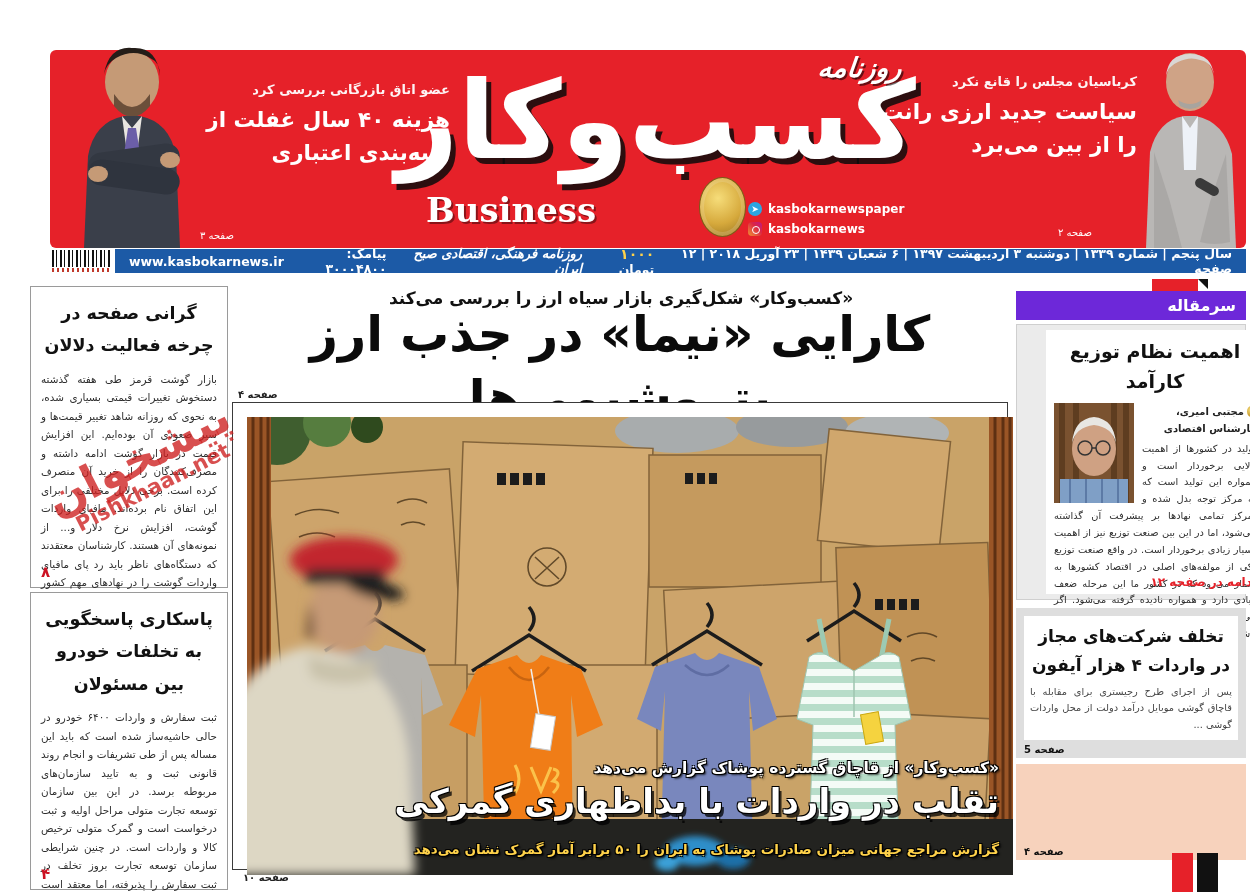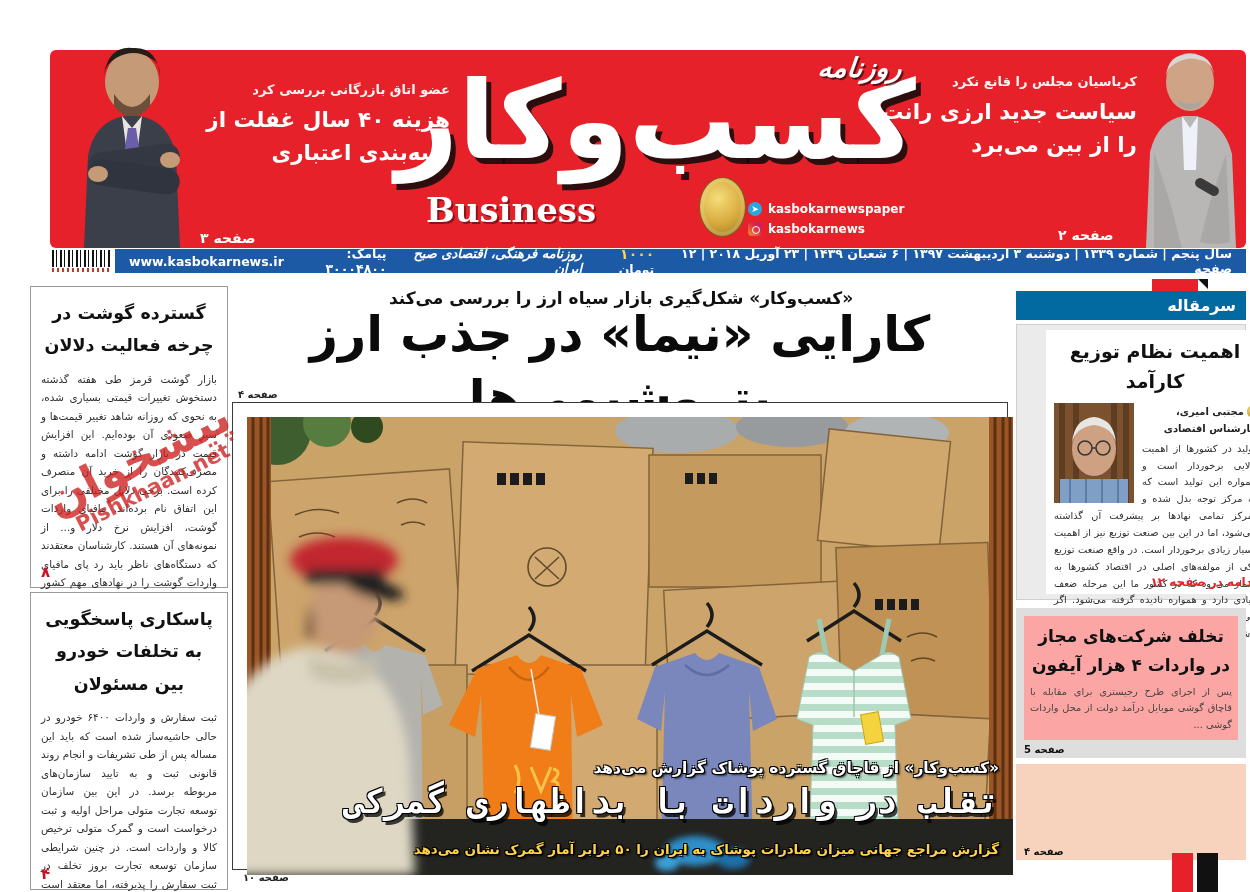--- a/index.html
+++ b/index.html
@@ -7,21 +7,21 @@
   #page{position:relative;width:1250px;height:892px;background:#fff;overflow:hidden;}
 
   
   .red-banner{position:absolute;left:50px;top:50px;width:1196px;height:198px;background:#e62129;border-radius:6px;}
   .portrait{position:absolute;z-index:5;}
   .teaser{position:absolute;z-index:6;color:#fff;direction:rtl;text-align:right;}
   .teaser .kicker{font-size:13px;font-weight:bold;opacity:.95;margin-bottom:6px;}
   .teaser .t-title{font-size:21.5px;font-weight:bold;line-height:1.55;text-align:right;}
   .teaser-left{left:150px;top:82px;width:300px;}
   .teaser-right{left:855px;top:74px;width:282px;}
-  .page-ref-banner{position:absolute;z-index:6;color:#fff;font-size:14px;font-weight:bold;direction:rtl;}
+  .page-ref-banner{position:absolute;z-index:6;color:#fff;font-size:10px;font-weight:normal;direction:rtl;}
 
   .logo-script{position:absolute;left:775px;top:52px;width:170px;z-index:4;color:#fff;font-size:27px;font-weight:bold;font-style:italic;text-align:center;text-shadow:2px 2px 0 rgba(0,0,0,.55);transform:skewX(-6deg);}
   .logo-main{position:absolute;left:396px;top:62px;width:520px;z-index:3;color:#fff;font-size:108px;font-weight:bold;text-align:left;line-height:1.1;text-shadow:5px 6px 0 rgba(10,10,10,.85);letter-spacing:-2px;}
   .logo-latin{position:absolute;left:426px;top:190px;width:220px;z-index:4;color:#fff;font-family:"DejaVu Serif",serif;font-size:34px;font-weight:bold;text-shadow:2px 2px 0 rgba(0,0,0,.4);}
   .coin{position:absolute;left:699px;top:177px;width:45px;height:58px;z-index:5;border-radius:50%;background:radial-gradient(circle at 40% 35%,#f6dd7a,#d6a93c 55%,#9c7722 95%);border:1px solid #7c5d18;box-shadow:inset 0 0 0 4px rgba(255,255,255,.15);}
   .social{position:absolute;left:748px;top:199px;z-index:6;color:#fff;font-size:12px;font-weight:bold;line-height:20px;}
   .social-row{display:flex;align-items:center;gap:6px;}
   .tg-icon{display:inline-block;width:14px;height:14px;border-radius:50%;background:#2ca5e0;color:#fff;font-size:9px;line-height:14px;text-align:center;}
   .tg-icon::before{content:"➤";}
   .ig-icon{display:inline-block;width:14px;height:14px;border-radius:4px;background:linear-gradient(45deg,#f09433,#dc2743 60%,#bc1888);position:relative;}
@@ -46,39 +46,39 @@
   .watermark .wm-latin{font-size:21px;font-weight:bold;margin-top:-6px;}
 
   
   .main-kicker{position:absolute;left:235px;top:288px;width:772px;text-align:center;direction:rtl;font-size:17px;font-weight:bold;color:#111;}
   .main-headline{position:absolute;left:232px;top:303px;width:776px;text-align:center;direction:rtl;font-size:49px;font-weight:bold;color:#0b0b0b;letter-spacing:-1px;line-height:1.3;}
   .main-pageref{position:absolute;left:238px;top:389px;font-size:10px;font-weight:bold;color:#222;direction:rtl;}
   .photo-frame{position:absolute;left:232px;top:402px;width:776px;height:468px;border:1px solid #3a3a3a;background:#fff;box-sizing:border-box;padding:14px;}
   .photo-inner{position:relative;width:766px;height:458px;overflow:hidden;background:#c9a368;}
   .cap{position:absolute;direction:rtl;text-align:right;z-index:20;font-weight:bold;}
   .cap-kicker{right:14px;top:342px;color:#fff;font-size:15.5px;text-shadow:1px 1px 0 #000,-1px 1px 0 #000,1px -1px 0 #000,-1px -1px 0 #000,2px 2px 2px rgba(0,0,0,.7);}
-  .cap-title{right:14px;top:364px;color:#fff;font-size:34px;text-shadow:1px 1px 0 #000,-1px 1px 0 #000,1px -1px 0 #000,-1px -1px 0 #000,3px 4px 0 rgba(0,0,0,.75);font-family:Liberation Mono, monospace;}
+  .cap-title{right:14px;top:364px;color:#fff;font-size:34px;text-shadow:1px 1px 0 #000,-1px 1px 0 #000,1px -1px 0 #000,-1px -1px 0 #000,3px 4px 0 rgba(0,0,0,.75);}
   .cap-sub{right:14px;top:424px;color:#ffd24a;font-size:13.5px;text-shadow:1px 1px 0 #000,-1px 1px 0 #000,1px -1px 0 #000,-1px -1px 0 #000,2px 2px 2px rgba(0,0,0,.8);margin-left:8px;}
   .photo-pageref{position:absolute;left:243px;top:872px;font-size:10px;font-weight:bold;color:#222;direction:rtl;}
 
   
   .sec-tab{position:absolute;left:1152px;top:279px;width:46px;height:14px;background:#e62129;z-index:3;}
   .sec-tab-fold{position:absolute;left:1198px;top:279px;width:0;height:0;border-top:10px solid #111;border-left:10px solid transparent;z-index:3;}
-  .sec-bar{position:absolute;left:1016px;top:291px;width:230px;height:29px;background:#0369a1;color:#fff;font-size:16px;font-weight:bold;direction:rtl;text-align:right;line-height:29px;padding:0 10px;box-sizing:border-box;z-index:4;}
+  .sec-bar{position:absolute;left:1016px;top:291px;width:230px;height:29px;background:#6d28d9;color:#fff;font-size:16px;font-weight:bold;direction:rtl;text-align:right;line-height:29px;padding:0 10px;box-sizing:border-box;z-index:4;}
   .ed-panel{position:absolute;left:1016px;top:324px;width:230px;height:276px;background:#ebebeb;border:1px solid #cfcfcf;box-sizing:border-box;padding:5px;}
   .ed-card{position:relative;background:#fff;width:100%;height:100%;box-sizing:border-box;padding:6px 8px;direction:rtl;margin-left:24px;}
   .ed-title{font-size:19px;font-weight:bold;text-align:center;line-height:1.6;color:#111;}
   .ed-meta{margin-top:6px;min-height:100px;}
   .ed-photo{float:left;width:80px;height:100px;margin:0 8px 4px 0;}
   .ed-author{font-size:10px;font-weight:bold;color:#222;line-height:1.7;}
   .coin-dot{display:inline-block;width:9px;height:11px;border-radius:50%;background:radial-gradient(circle at 40% 35%,#f6dd7a,#c79a2e 70%);vertical-align:middle;margin-left:3px;}
   .ed-body{font-size:9.8px;color:#2e2e2e;text-align:justify;line-height:1.72;margin-top:4px;}
   .ed-more{position:absolute;bottom:5px;right:8px;color:#e62129;font-size:12px;font-weight:bold;}
   .news-box-gray{position:absolute;left:1016px;top:608px;width:230px;height:150px;background:#dedede;box-sizing:border-box;padding:8px 8px 18px 8px;direction:rtl;}
-  .news-box-gray .inner{background:#fca5a5;height:100%;box-sizing:border-box;padding:6px;}
+  .news-box-gray .inner{background:#ffffff;height:100%;box-sizing:border-box;padding:6px;}
   .nb-title{font-size:17px;font-weight:bold;text-align:center;line-height:1.7;color:#111;}
   .nb-body{font-size:9.8px;color:#444;text-align:justify;line-height:1.7;margin-top:4px;}
   .nb-page{position:absolute;bottom:3px;left:8px;font-size:10px;font-weight:bold;color:#111;}
   .news-box-salmon{position:absolute;left:1016px;top:764px;width:230px;height:96px;background:#f7d2bc;box-sizing:border-box;padding:8px 8px 16px 8px;direction:rtl;}
   .news-box-salmon .inner{background:#fff;border:1px solid #3a3a3a;height:100%;box-sizing:border-box;padding:4px;display:flex;align-items:center;justify-content:center;}
   .ns-title{font-size:15.5px;font-weight:bold;text-align:center;line-height:1.65;color:#111;}
   .corner-bar-red{position:absolute;left:1172px;top:853px;width:21px;height:39px;background:#e62129;}
   .corner-bar-black{position:absolute;left:1197px;top:853px;width:21px;height:39px;background:#111;}
 </style>
 </head>
@@ -147,21 +147,21 @@
   <div class="barcode-digits"></div>
   <div class="info-bar">
     <span>سال پنجم | شماره ۱۳۳۹ | دوشنبه ۳ اردیبهشت ۱۳۹۷ | ۶ شعبان ۱۴۳۹ | ۲۳ آوریل ۲۰۱۸ | ۱۲ صفحه</span>
     <span class="price"><span class="num">۱۰۰۰</span> <span>تومان</span></span>
     <span class="tagline">روزنامه فرهنگی، اقتصادی صبح ایران</span>
     <span>پیامک: ۳۰۰۰۴۸۰۰</span>
     <span>www.kasbokarnews.ir</span>
   </div>
 
   <div class="side-box box-l1">
-    <div class="sb-title">گسترده گوشت در چرخه فعالیت دلالان</div>
+    <div class="sb-title">گرانی صفحه در چرخه فعالیت دلالان</div>
     <div class="sb-body">بازار گوشت قرمز طی هفته گذشته دستخوش تغییرات قیمتی بسیاری شده، به نحوی که روزانه شاهد تغییر قیمت‌ها و سیر صعودی آن بوده‌ایم. این افزایش قیمت در بازار گوشت ادامه داشته و مصرف‌کنندگان را از خرید آن منصرف کرده است. برخی دلایل مختلفی را برای این اتفاق نام برده‌اند. مافیای واردات گوشت، افزایش نرخ دلار و... از نمونه‌های آن هستند. کارشناسان معتقدند که دستگاه‌های ناظر باید رد پای مافیای واردات گوشت را در نهادهای مهم کشور مانند سازمان دامپزشکی و گمرک پیدا کنند...</div>
     <div class="sb-page">۸</div>
   </div>
   <div class="side-box box-l2">
     <div class="sb-title">پاسکاری پاسخگویی به تخلفات خودرو بین مسئولان</div>
     <div class="sb-body">ثبت سفارش و واردات ۶۴۰۰ خودرو در حالی حاشیه‌ساز شده است که باید این مساله پس از طی تشریفات و انجام روند قانونی ثبت و به تایید سازمان‌های مربوطه برسد. در این بین سازمان توسعه تجارت متولی مراحل اولیه و ثبت درخواست است و گمرک متولی ترخیص کالا و واردات است. در چنین شرایطی سازمان توسعه تجارت بروز تخلف در ثبت سفارش را پذیرفته، اما معتقد است که پس از پایان مهلت زمان قانونی ثبت سفارش انجام شده و مسئولیت بر عهده گمرک است...</div>
     <div class="sb-page">۴</div>
   </div>
   <div class="watermark">
     <div class="wm-fa">پیشخوان</div>

